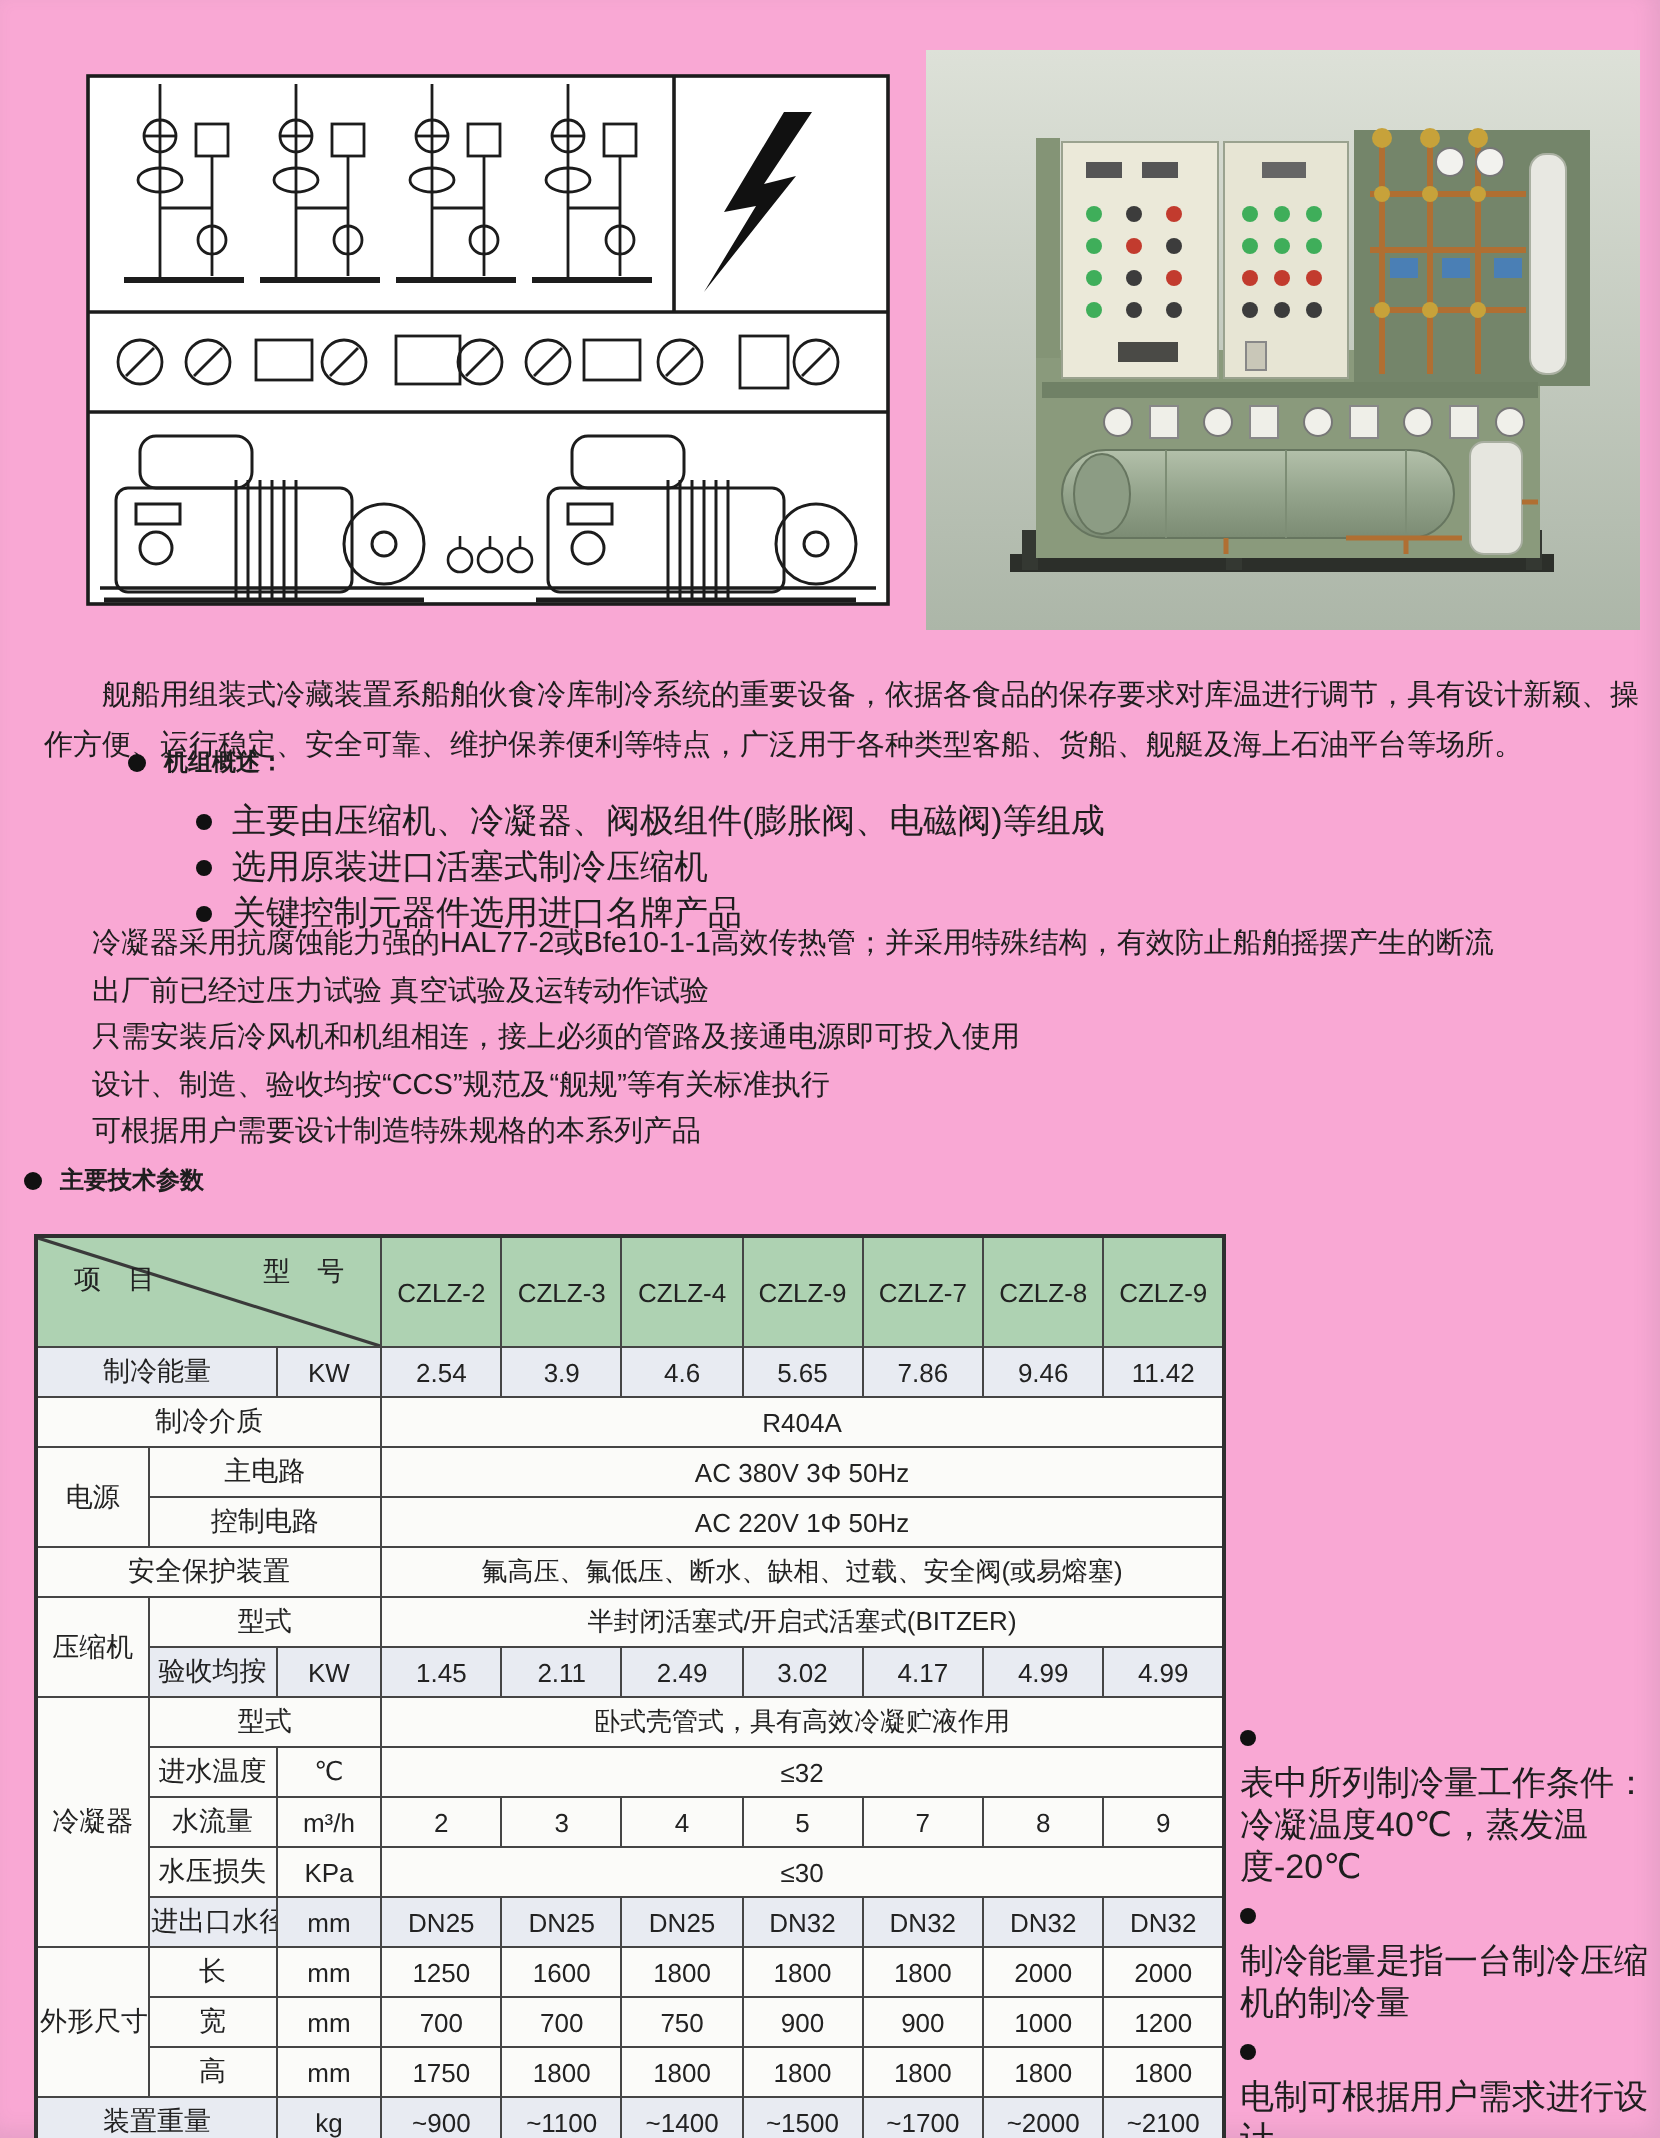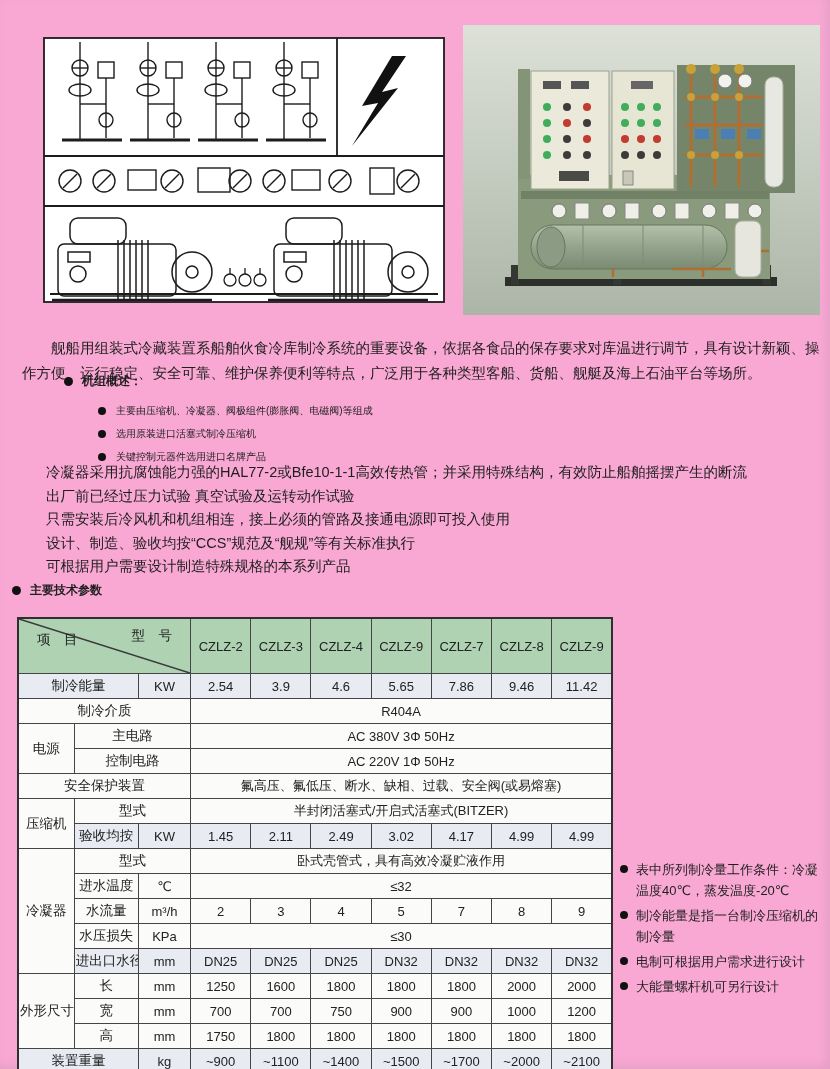--- a/index.html
+++ b/index.html
@@ -14,21 +14,21 @@
 
   
   .intro{position:absolute;left:22px;top:336px;width:800px;font-size:14.5px;line-height:25px;
          text-indent:2em;margin:0;}
   .sect{position:absolute;display:flex;align-items:center;gap:9px;font-size:12px;font-weight:bold;}
   .sect .dot{width:9px;height:9px;border-radius:50%;background:#111;flex:0 0 auto;}
   .h-overview{left:64px;top:373px;}
   .h-specs{left:12px;top:582px;}
 
   ul.blist{position:absolute;left:98px;top:399px;margin:0;padding:0;list-style:none;}
-  ul.blist li{display:flex;align-items:center;gap:10px;font-size:10px;height:23px;}
+  ul.blist li{display:flex;align-items:center;gap:10px;font-size:17px;height:23px;}
   ul.blist .dot{width:8px;height:8px;border-radius:50%;background:#111;flex:0 0 auto;}
 
   .paras{position:absolute;left:46px;top:461px;width:760px;}
   .paras p{margin:0;font-size:14.5px;line-height:23.5px;}
 
   
   table.specs{position:absolute;left:17px;top:617px;border-collapse:collapse;table-layout:fixed;
               width:596px;background:#fdfdfc;border:2px solid #2f2f2f;}
   table.specs td{border:1px solid #454545;text-align:center;vertical-align:middle;
                  font-size:13px;padding:0 1px;height:24px;color:#222;background:#fbfbf9;
@@ -36,21 +36,21 @@
   table.specs tr.h td{height:54px;background:#aed2b2;}
   table.specs td.grp,table.specs td.lbl{font-size:13.5px;}
   table.specs tr.tint td{background:#e8ebf2;}
   td.corner{position:relative;padding:0;}
   td.corner svg{position:absolute;inset:0;width:100%;height:100%;}
   td.corner .ct{position:absolute;top:8px;right:18px;font-size:13.5px;}
   td.corner .cb{position:absolute;bottom:24px;left:18px;font-size:13.5px;}
 
   
   ul.notes{position:absolute;left:620px;top:859px;width:206px;margin:0;padding:0;list-style:none;}
-  ul.notes li{display:flex;gap:8px;font-size:13px;line-height:21px;margin-bottom:4px;}
+  ul.notes li{display:flex;gap:8px;font-size:17px;line-height:21px;margin-bottom:4px;flex-direction:column;}
   ul.notes .dot{width:8px;height:8px;border-radius:50%;background:#111;flex:0 0 auto;margin-top:6px;}
 </style>
 </head>
 <body>
 
 <div class="page">
 
   <div class="fig-diagram">
     <svg viewBox="0 0 410 282">
       <g fill="none" stroke="#1c1c1c" stroke-width="1.8">

